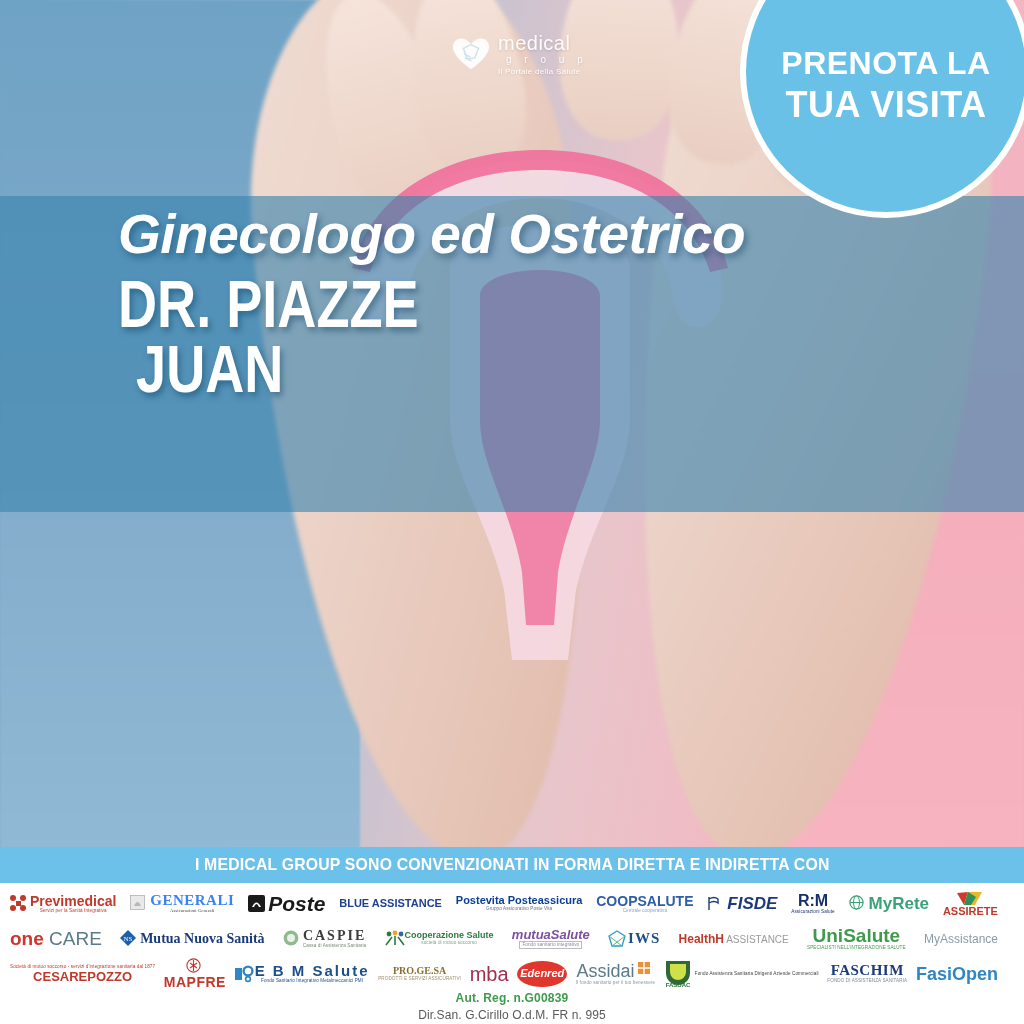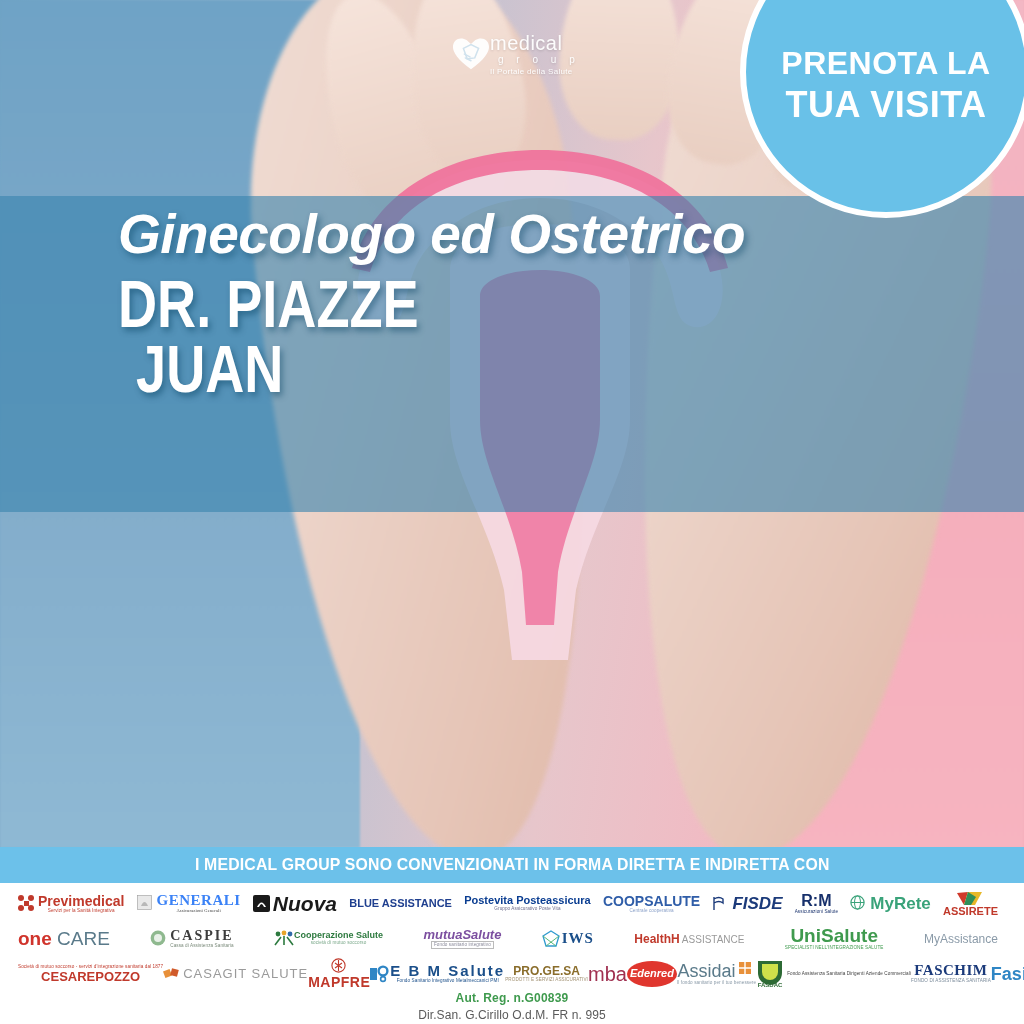--- a/index.html
+++ b/index.html
@@ -78,21 +78,21 @@
     line-height:0.98; letter-spacing:0px;
     transform:scaleX(0.82); transform-origin:left center;
     text-shadow:3px 4px 7px rgba(0,60,90,0.45);
   }
   .t-name .ln { display:block; }
   .t-name .ln2 { margin-left:22px; }
 
   
   .brand {
     position:absolute; left:452px; top:26px; width:150px; height:56px;
-    display:flex; align-items:center; z-index:6; opacity:0.95;
+    display:flex; align-items:center; gap:8px; z-index:6; opacity:0.95;
   }
   .brand-mark { width:38px; height:34px; flex:none; }
   .brand-txt { display:flex; flex-direction:column; line-height:1; }
   .brand-name { font-size:20px; color:#fff; letter-spacing:0.5px;
                 text-shadow:0 1px 3px rgba(0,0,0,0.18); }
   .brand-sub  { font-size:10px; color:#fff; letter-spacing:5px; margin-top:2px;
                 text-shadow:0 1px 3px rgba(0,0,0,0.18);margin-left:8px; }
   .brand-tag  { font-size:8px; color:#fff; letter-spacing:0.3px; margin-top:3px;
                 text-shadow:0 1px 3px rgba(0,0,0,0.18); }
 
@@ -110,21 +110,21 @@
   .conv-bar {
     position:absolute; left:0; top:847px; width:1024px; height:36px;
     background:#6cc1ea; display:flex; align-items:center; justify-content:center;
   }
   .conv-txt {
     font-size:17px; font-weight:bold; color:#ffffff; letter-spacing:0.2px;
     transform:scaleX(0.93);
   }
 
   
-  .wall { position:absolute; left:0; top:883px; width:1004px; height:108px; padding:3px 6px 0 18px; }
+  .wall { position:absolute; left:0; top:883px; width:1004px; height:108px; padding:3px 6px 0 10px; }
   .wrow { display:flex; align-items:center; justify-content:space-between; height:35px; }
   .logo { display:flex; align-items:center; justify-content:center; height:33px; }
   .lg { font-size:13px; font-weight:bold; line-height:1; white-space:nowrap; }
   .sub { font-size:4.6px; line-height:1.1; letter-spacing:0.1px; white-space:nowrap; }
   .stack { display:flex; flex-direction:column; align-items:center; }
   .row-ic { display:flex; align-items:center; gap:3px; }
   .mk { width:17px; height:17px; flex:none; }
   .mk svg, .mk2 svg { display:block; }
 
   
@@ -231,21 +231,21 @@
       </span>
 
       <span class="logo">
         <span class="row-ic">
           <span class="mk">
             <svg width="17" height="17" viewBox="0 0 17 17">
                 <rect width="17" height="17" rx="2" fill="#1a1a1a"></rect>
                 <path d="M4 12 Q8.5 3 13 12 L11 12 Q8.5 6 6 12 Z" fill="#fff"></path>
               </svg>
           </span>
-          <span class="lg" style="color:#1a1a1a;font-size:21px;font-style:italic">Nuova</span>
+          <span class="lg" style="color:#1a1a1a;font-size:21px;font-style:italic">Poste</span>
         </span>
       </span>
 
       <span class="logo">
         <span class="row-ic">
           <span class="lg" style="color:#1f3f8f;font-size:11px">BLUE ASSISTANCE</span>
         </span>
       </span>
 
       <span class="logo">
@@ -306,20 +306,31 @@
         </span>
       </span>
     </div>
 
     <div class="wrow">
       <span class="logo">
         <span class="lg" style="font-size:19px"><span style="color:#d0342c">one</span> <span style="color:#5a7a8a;font-weight:normal">CARE</span></span>
 
       </span>
 
+      <span class="logo">
+        <span class="row-ic">
+          <span class="mk">
+            <svg width="16" height="16" viewBox="0 0 16 16">
+                <path d="M8 0 L16 8 L8 16 L0 8 Z" fill="#1b5fa8"></path>
+                <text x="8" y="11" font-size="7" fill="#fff" text-anchor="middle" font-family="Liberation Serif, serif">NS</text>
+              </svg>
+          </span>
+          <span class="lg" style="color:#1b3a7a;font-size:14px;font-family:'Liberation Serif',serif">Mutua Nuova Sanità</span>
+        </span>
+      </span>
 
       <span class="logo">
         <span class="row-ic">
           <span class="mk">
             <svg width="16" height="16" viewBox="0 0 16 16">
                 <circle cx="8" cy="8" r="7.4" fill="#8fb98f"></circle>
                 <circle cx="8" cy="8" r="4" fill="#e8f0e8"></circle>
               </svg>
           </span>
           <span class="stack">
@@ -386,31 +397,20 @@
     </div>
 
     <div class="wrow">
       <span class="logo">
         <span class="stack">
           <span class="sub" style="color:#c0392b">Società di mutuo soccorso - servizi d'integrazione sanitaria dal 1877</span>
           <span class="lg" style="color:#c0392b;font-size:13px">CESAREPOZZO</span>
         </span>
       </span>
 
-      <span class="logo">
-        <span class="row-ic">
-          <span class="mk">
-            <svg width="17" height="17" viewBox="0 0 17 17">
-                <rect x="1" y="5" width="7" height="7" fill="#e8903a" transform="rotate(-20 4.5 8.5)"></rect>
-                <rect x="8" y="4" width="7" height="7" fill="#d05a2a" transform="rotate(15 11.5 7.5)"></rect>
-              </svg>
-          </span>
-          <span class="lg" style="color:#9a9a9a;font-size:13px;font-weight:normal;letter-spacing:1px;line-height:1.05">CASAGIT SALUTE</span>
-        </span>
-      </span>
 
       <span class="logo">
         <span class="stack">
           <span class="mk">
             <svg width="15" height="15" viewBox="0 0 15 15">
                 <circle cx="7.5" cy="7.5" r="6.6" fill="none" stroke="#c0392b" stroke-width="1.1"></circle>
                 <path d="M7.5 2 L7.5 13 M4 5 L11 10 M11 5 L4 10" stroke="#c0392b" stroke-width="1.1"></path>
               </svg>
           </span>
           <span class="lg" style="color:#c0392b;font-size:14px;letter-spacing:0.5px">MAPFRE</span>
@@ -428,21 +428,21 @@
           </span>
           <span class="stack">
             <span class="lg" style="color:#1b4f8a;font-size:15px;letter-spacing:2px">E B M Salute</span>
             <span class="sub" style="color:#1b4f8a">Fondo Sanitario Integrativo Metalmeccanici PMI</span>
           </span>
         </span>
       </span>
 
       <span class="logo">
         <span class="stack">
-          <span class="lg" style="color:#8a6d2b;font-size:12px;font-family:Liberation Sans, sans-serif">PRO.GE.SA</span>
+          <span class="lg" style="color:#8a6d2b;font-size:10px;font-family:Liberation Serif, serif">PRO.GE.SA</span>
           <span class="sub" style="color:#a09070">PRODOTTI E SERVIZI ASSICURATIVI</span>
         </span>
       </span>
 
       <span class="logo">
         <span class="lg" style="color:#a03050;font-size:20px;font-weight:normal">mba</span>
       </span>
 
       <span class="logo">
         <span style="background:#e0362e;border-radius:50%;width:50px;height:26px;display:flex;align-items:center;justify-content:center">

